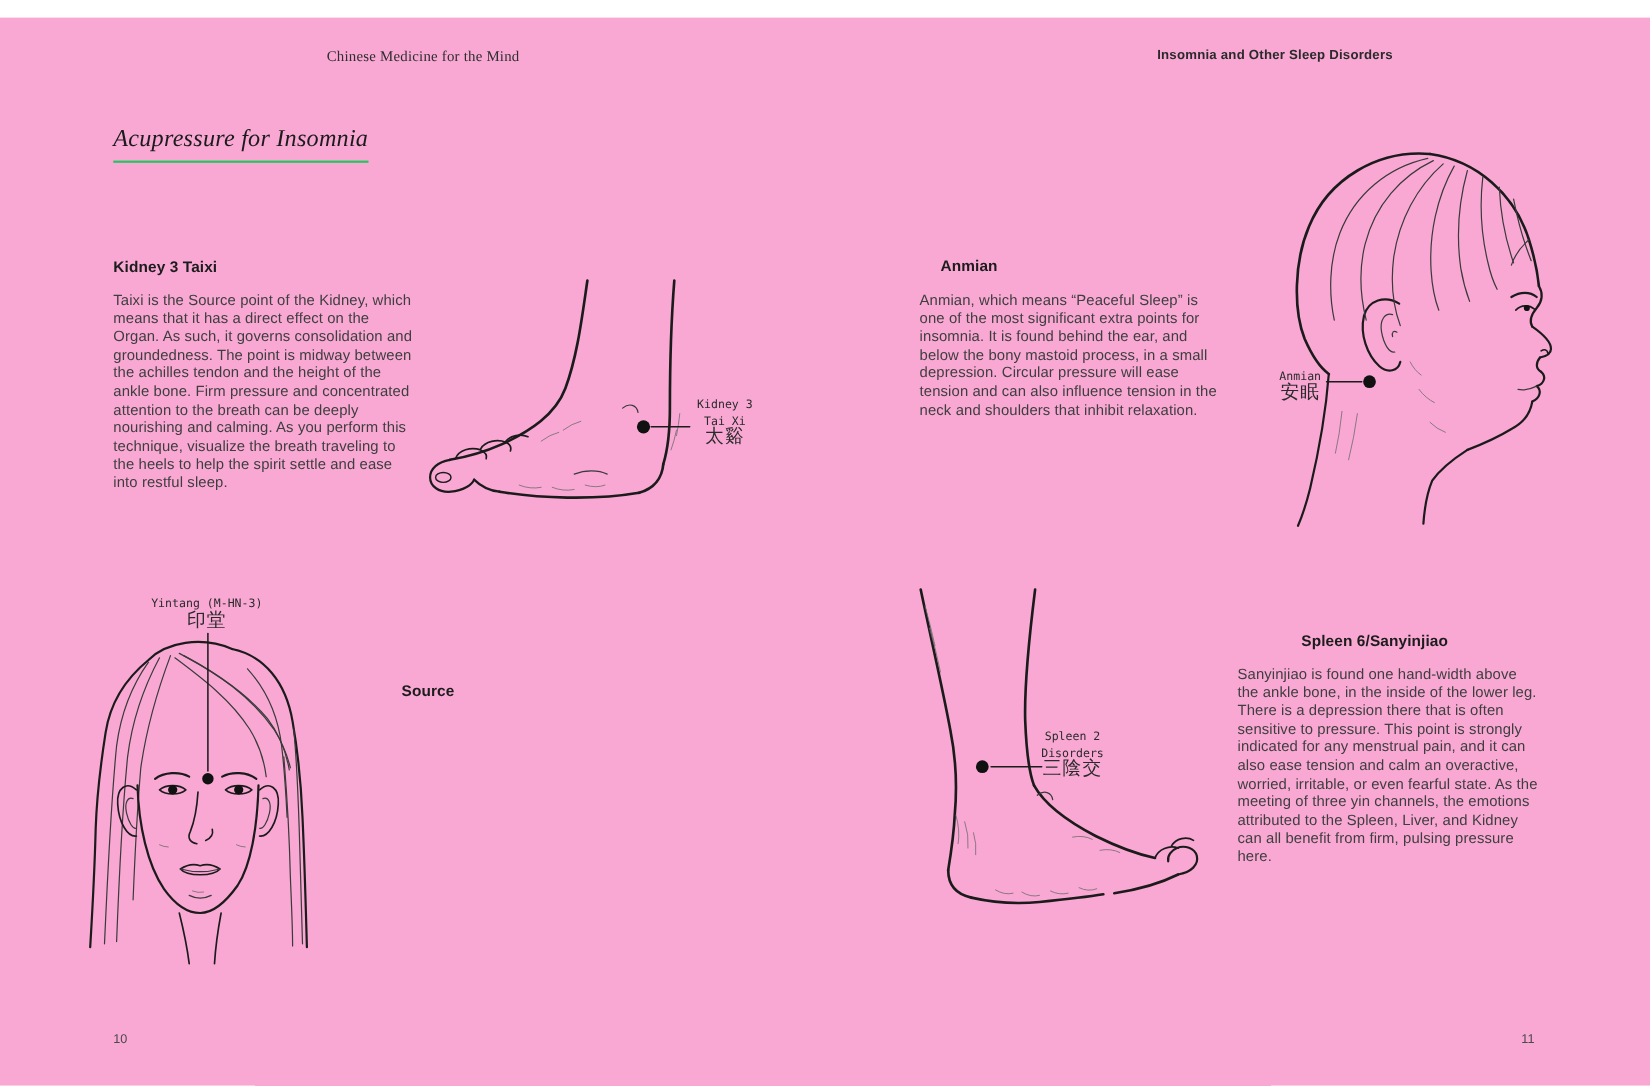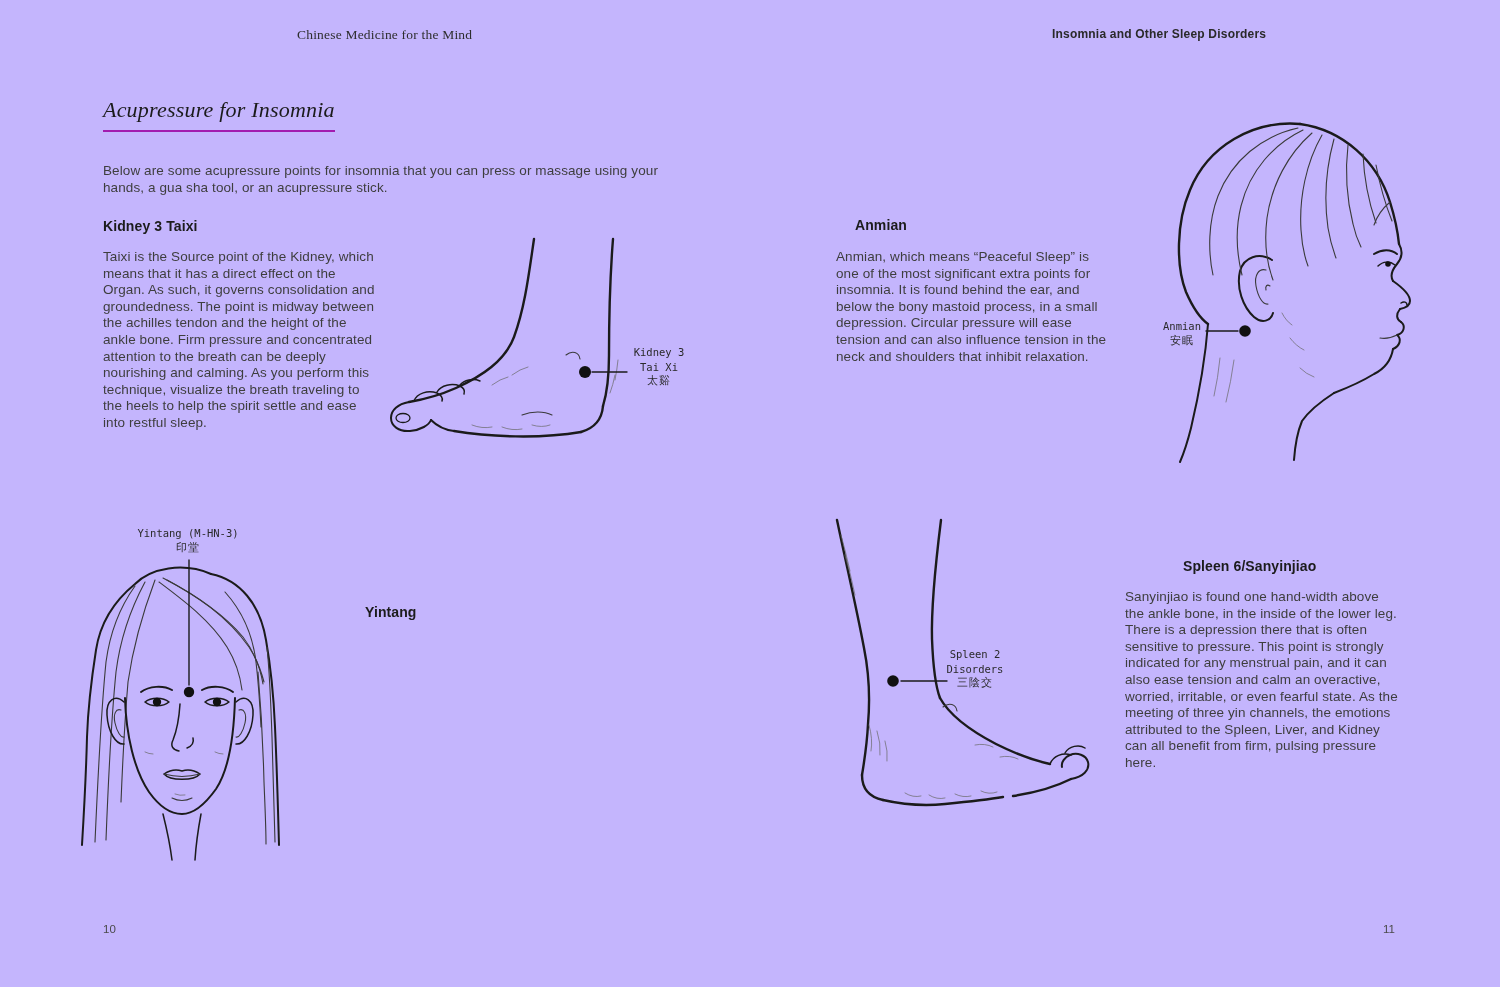--- a/index.html
+++ b/index.html
@@ -1,44 +1,44 @@
 <!DOCTYPE html>
 <html><head>
 <meta charset="utf-8">
 <style>
   * { margin:0; padding:0; box-sizing:border-box; }
   html,body { background:#ffffff; }
   body { width:1500px; height:987px; position:relative; font-family:"Liberation Sans",sans-serif; }
-  .sheet { position:absolute; inset:0; background:#c4b5fd; overflow:hidden; }
+  .sheet { position:absolute; inset:0; background:#f9a8d4; overflow:hidden;margin-top:16px; }
   .abs { position:absolute; }
 
   .running-header-serif {
     font-family:"Liberation Serif",serif;
     font-size:13.5px; color:#2e2e2e; letter-spacing:.2px;
   }
   .running-header-sans {
     font-size:12px; font-weight:bold; color:#2a2a2a; letter-spacing:.2px;
   }
   .page-title {
     font-family:"Liberation Serif",serif; font-style:italic;
     font-size:22px; color:#1b1b1b; letter-spacing:.2px;
-    display:inline-block; border-bottom:2px solid #a21caf; padding-bottom:7px;
+    display:inline-block; border-bottom:2px solid #22c55e; padding-bottom:7px;
   }
   .body-text {
     font-size:13.5px; line-height:16.6px; color:#3e3e3e; letter-spacing:.1px;
   }
   .section-heading {
     font-size:14px; font-weight:bold; color:#1c1c1c; letter-spacing:.1px;
   }
   .point-label {
     font-family:"DejaVu Sans Mono",monospace;
     font-size:10.5px; line-height:14.5px; color:#2a2a2a;
     text-align:center; letter-spacing:0;
   }
-  .point-label .cjk { font-size:11px; letter-spacing:1px; }
+  .point-label .cjk { font-size:17px; letter-spacing:1px; }
   .page-number { font-size:11.5px; color:#4a4a4a; }
 
   svg.illus { position:absolute; overflow:visible; }
   svg.illus path, svg.illus ellipse, svg.illus line, svg.illus circle.o {
     fill:none; stroke:#1b1b1b; stroke-linecap:round; stroke-linejoin:round;
   }
   svg.illus .w25 { stroke-width:2.4; }
   svg.illus .w2  { stroke-width:2; }
   svg.illus .w15 { stroke-width:1.5; }
   svg.illus .thin { stroke-width:1.1; stroke:#3a3a3a; }
@@ -51,21 +51,20 @@
 
 <div class="sheet">
 
   <div class="abs running-header-serif" style="left:297px; top:27px;">Chinese Medicine for the Mind</div>
   <div class="abs running-header-sans" style="left:1040px; top:27px;padding-left:12px;">Insomnia and Other Sleep Disorders</div>
 
   <div class="abs" style="left:103px; top:97px;">
     <span class="page-title">Acupressure for Insomnia</span>
   </div>
 
-  <div class="abs body-text" style="left:103px; top:163px; width:556px;">Below are some acupressure points for insomnia that you can press or massage using your hands, a gua sha tool, or an acupressure stick.</div>
 
   <div class="abs section-heading" style="left:103px; top:218px;">Kidney 3 Taixi</div>
 
   <div class="abs body-text" style="left:103px; top:249px; width:278px;">Taixi is the Source point of the Kidney, which means that it has a direct effect on the Organ. As such, it governs consolidation and groundedness. The point is midway between the achilles tendon and the height of the ankle bone. Firm pressure and concentrated attention to the breath can be deeply nourishing and calming. As you perform this technique, visualize the breath traveling to the heels to help the spirit settle and ease into restful sleep.</div>
 
   <svg class="illus" style="left:372px; top:235px;" width="280" height="215" viewBox="0 0 280 215">
     <path class="w25" d="M162,4 C157,38 153,72 142,102 C133,126 110,141 84,153 C66,161 49,165 37,167"></path>
     <path class="w25" d="M241,4 C238,42 237,88 237,120 C237,140 235,158 231,171"></path>
     <path class="w25" d="M231,171 C230,183 223,193 209,197"></path>
     <path class="w25" d="M209,197 C168,204 118,202 82,196"></path>
@@ -128,21 +127,21 @@
     <path class="thin" d="M97,246 Q107,251 117,246"></path>
     <path class="w15" d="M88,262 C92,278 95,292 97,308"></path>
     <path class="w15" d="M126,262 C123,278 121,292 120,308"></path>
     <path class="hatch" d="M70,200 q4,2 8,2"></path>
     <path class="hatch" d="M140,200 q4,2 8,2"></path>
     <path class="hatch" d="M100,242 q5,2 10,1"></path>
     <line class="leader" x1="114" y1="8" x2="114" y2="133"></line>
     <circle class="dot" cx="114" cy="140" r="5.2"></circle>
   </svg>
 
-  <div class="abs section-heading" style="left:365px; top:604px;">Yintang</div>
+  <div class="abs section-heading" style="left:365px; top:604px;">Source</div>
 
   <div class="abs page-number" style="left:103px; top:923px;">10</div>
 
   <div class="abs section-heading" style="left:855px; top:217px;">Anmian</div>
   <div class="abs body-text" style="left:836px; top:249px; width:272px;">Anmian, which means “Peaceful Sleep” is one of the most significant extra points for insomnia. It is found behind the ear, and below the bony mastoid process, in a small depression. Circular pressure will ease tension and can also influence tension in the neck and shoulders that inhibit relaxation.</div>
 
   <svg class="illus" style="left:1150px; top:108px;" width="290" height="360" viewBox="0 0 290 360">
     <path class="w25" d="M150,16 C103,12 58,38 40,82 C26,115 26,158 36,184 C43,200 51,211 58,216"></path>
     <path class="w25" d="M150,16 C193,22 227,53 240,94 C245,110 248,126 249,136"></path>
     <path class="w2" d="M249,136 C253,143 252,150 247,156 C242,162 240,168 243,173"></path>

